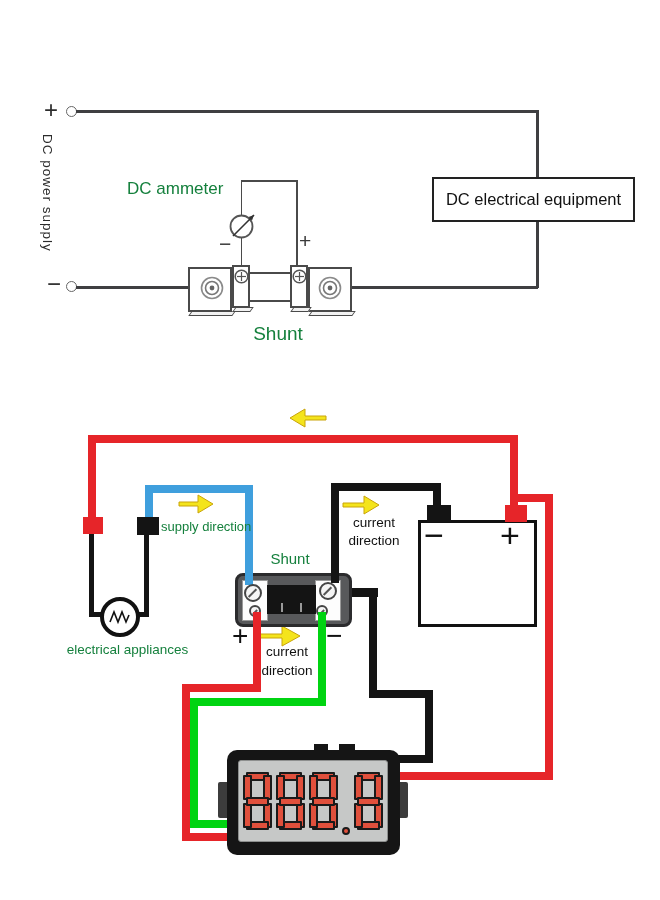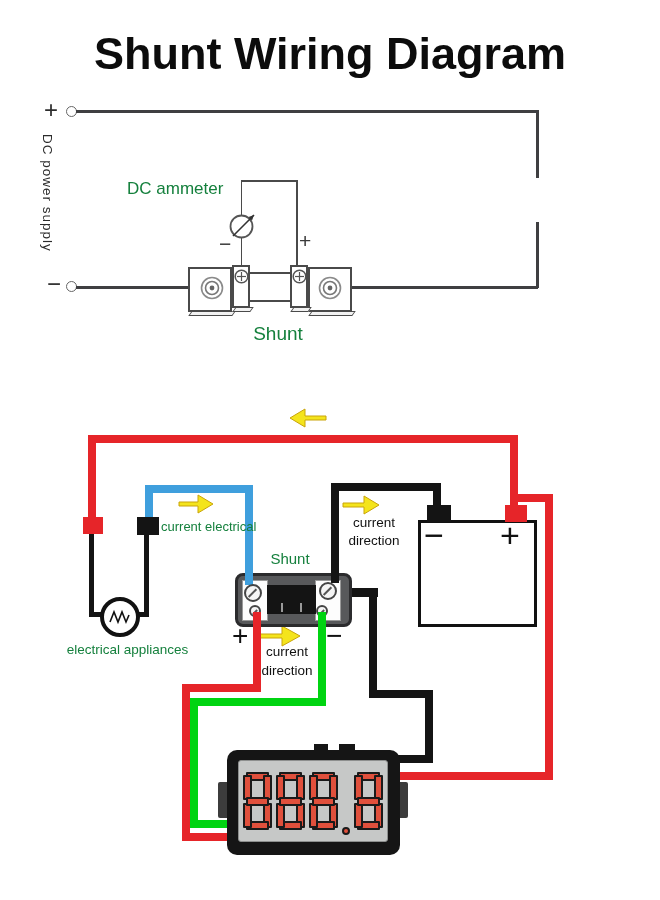--- a/index.html
+++ b/index.html
@@ -47,21 +47,20 @@
   .seg-e{left:0;top:31px;width:9px;height:25px;}
   .seg-c{left:20px;top:31px;width:9px;height:25px;}
   .seg-dot{width:8px;height:8px;border-radius:50%;background:var(--digit-red,#e0503c);border:2px solid #1a1a1a;box-sizing:border-box;align-self:flex-end;margin:0 0 6px 0;flex:0 0 auto;}
   svg{position:absolute;overflow:visible;}
 </style>
 </head>
 <body>
 
 <div class="canvas">
 
-  <div class="txt ctr" style="left:0;top:28px;width:660px;font-size:45px;font-weight:bold;color:#0c0c0c;">Shunt Wiring Diagram</div>
 
   <div class="txt" style="left:44px;top:96px;font-size:24px;color:#2c2c2c;">+</div>
   <div class="node-circle" style="left:66px;top:106px;"></div>
   <div class="vlabel" style="left:40px;top:134px;height:150px;">DC power supply</div>
   <div class="txt" style="left:47px;top:270px;font-size:24px;color:#2c2c2c;">−</div>
   <div class="node-circle" style="left:66px;top:281px;"></div>
 
   <div class="wire w-thin" style="left:76px;top:110px;width:462px;height:2.5px;"></div>
   <div class="wire w-thin" style="left:536px;top:110px;width:2.5px;height:68px;"></div>
   <div class="wire w-thin" style="left:536px;top:222px;width:2.5px;height:66px;"></div>
@@ -73,20 +72,23 @@
   <div class="wire w-thin" style="left:240.5px;top:180px;width:57px;height:1.8px;background:#4a4a4a;"></div>
   <div class="wire w-thin" style="left:296px;top:180px;width:1.8px;height:87px;background:#4a4a4a;"></div>
   <svg style="left:227px;top:209px;" width="34" height="34" viewBox="0 0 34 34">
     <circle cx="14.5" cy="17.5" r="11" fill="#fff" stroke="#555" stroke-width="1.8"></circle>
     <line x1="6" y1="27" x2="27" y2="6" stroke="#333" stroke-width="1.6"></line>
     <polygon points="27,6 21.5,8 25,11.5" fill="#333"></polygon>
   </svg>
   <div class="txt" style="left:219px;top:232px;font-size:21px;color:#3b3b3b;">−</div>
   <div class="txt" style="left:299px;top:229px;font-size:21px;color:#3b3b3b;">+</div>
 
+  <div class="box ctr" style="left:432px;top:177px;width:199px;height:41px;line-height:41px;">
+    <span style="font-size:16.5px;">DC electrical equipment</span>
+  </div>
 
   <div class="shadow3d" style="left:190px;top:311px;width:44px;height:5px;"></div>
   <div class="shadow3d" style="left:310px;top:311px;width:44px;height:5px;"></div>
   <div class="blockw" style="left:188px;top:267px;width:44px;height:45px;"></div>
   <div class="blockw" style="left:308px;top:267px;width:44px;height:45px;"></div>
   <div class="shadow3d" style="left:234px;top:307px;width:18px;height:5px;"></div>
   <div class="shadow3d" style="left:292px;top:307px;width:18px;height:5px;"></div>
   <div class="blockw" style="left:232px;top:265px;width:18px;height:43px;"></div>
   <div class="blockw" style="left:290px;top:265px;width:18px;height:43px;"></div>
   <div class="wire w-thin" style="left:250px;top:272px;width:40px;height:2.2px;background:#4a4a4a;"></div>
@@ -160,21 +162,21 @@
   <svg style="left:179px;top:494px;" width="36" height="20" viewBox="0 0 36 20">
     <polygon points="0,8 19,8 19,1 34,10 19,19 19,12 0,12" style="fill:var(--arrow-yellow,#f4e41c);stroke:#c9a40b;stroke-width:1;"></polygon>
   </svg>
   <svg style="left:343px;top:495px;" width="38" height="20" viewBox="0 0 38 20">
     <polygon points="0,8 21,8 21,1 36,10 21,19 21,12 0,12" style="fill:var(--arrow-yellow,#f4e41c);stroke:#c9a40b;stroke-width:1;"></polygon>
   </svg>
   <svg style="left:256px;top:625px;" width="46" height="22" viewBox="0 0 46 22">
     <polygon points="0,9 26,9 26,1 44,11 26,21 26,13 0,13" style="fill:var(--arrow-yellow,#f4e41c);stroke:#c9a40b;stroke-width:1;"></polygon>
   </svg>
 
-  <div class="txt" style="left:161px;top:519px;font-size:13px;">current electrical</div>
+  <div class="txt" style="left:161px;top:519px;font-size:13px;">supply direction</div>
   <div class="abs ctr" style="left:334px;top:514px;width:80px;font-size:13.5px;line-height:18px;">
     <div>current</div>
     <div>direction</div>
   </div>
   <div class="abs ctr" style="left:247px;top:642px;width:80px;font-size:13.5px;line-height:19px;">
     <div>current</div>
     <div>direction</div>
   </div>
 
   <div class="txt ctr" style="left:262px;top:550px;width:56px;font-size:15px;">Shunt</div>

